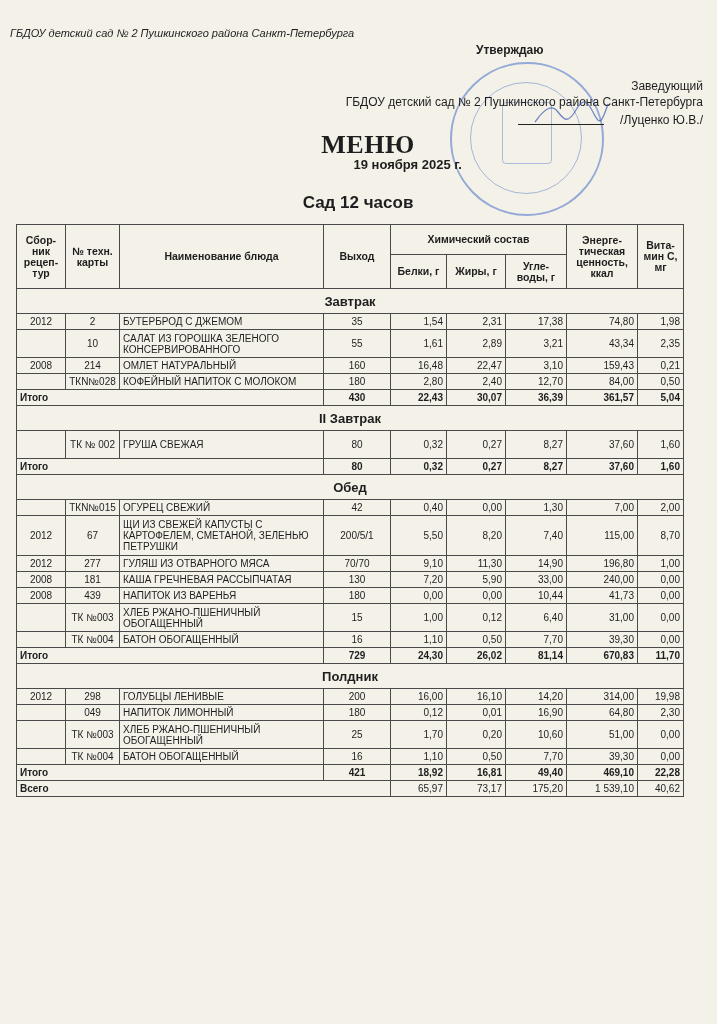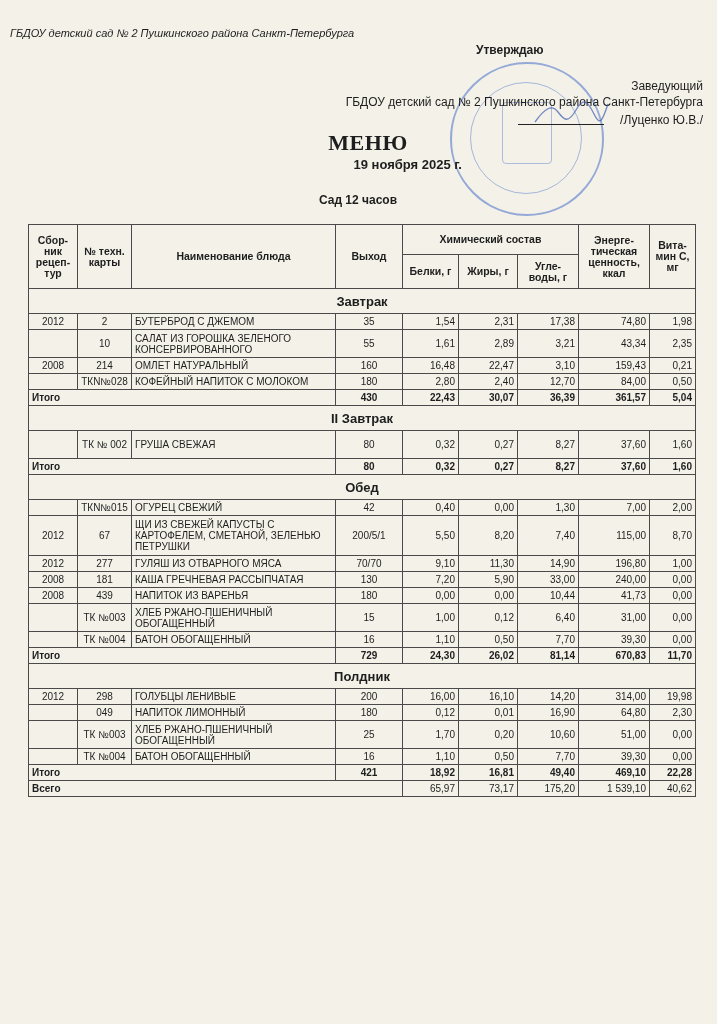--- a/index.html
+++ b/index.html
@@ -8,28 +8,28 @@
     background:#f3f1e8;
     font-family:"Liberation Sans", sans-serif; color:#1e1e1e;
   }
   .org-top { position:absolute; left:10px; top:27px; font-size:11px; font-style:italic; }
   .approve { position:absolute; left:462px; top:43px; font-size:12px; font-weight:bold;margin-left:14px; }
   .head-pos { position:absolute; right:14px; top:79px; font-size:12px; text-align:center; }
   .head-org { position:absolute; right:14px; top:95px; font-size:12px; text-align:right; }
   .sign-line { position:absolute; left:518px; top:124px; width:86px; border-bottom:1px solid #222; }
   .head-name { position:absolute; right:14px; top:113px; font-size:12px; }
   .title { position:absolute; left:0; width:717px; top:130px; text-align:center; }
-  .title .t1 { position:absolute; left:318px; width:100px; text-align:center; top:0; font-family:"Liberation Serif", serif; font-weight:bold; font-size:22px; letter-spacing:0.5px; }
+  .title .t1 { position:absolute; left:318px; width:100px; text-align:center; top:0; font-family:"Liberation Serif", serif; font-weight:bold; font-size:26px; letter-spacing:0.5px; }
   .title .t2 { position:absolute; left:262px; width:200px; text-align:right; top:27px; font-weight:bold; font-size:13px; }
-  .subtitle { position:absolute; left:248px; width:220px; text-align:center; top:193px; font-weight:bold; font-size:12px; }
+  .subtitle { position:absolute; left:248px; width:220px; text-align:center; top:193px; font-weight:bold; font-size:17px; }
   .stamp { position:absolute; left:450px; top:62px; width:150px; height:150px; border-radius:50%; border:2px solid rgba(70,110,200,0.55); }
   .stamp .inner { position:absolute; left:18px; top:18px; width:110px; height:110px; border-radius:50%; border:1.5px solid rgba(70,110,200,0.45); }
   .stamp .emblem { position:absolute; left:50px; top:38px; width:48px; height:60px; border:1.5px solid rgba(70,110,200,0.4); border-radius:4px; }
   .sig { position:absolute; left:530px; top:98px; width:80px; height:30px; }
-  table.menu { position:absolute; left:28px; top:224px; width:667px; border-collapse:collapse; font-size:10px; table-layout:fixed; }
+  table.menu { position:absolute; left:16px; top:224px; width:667px; border-collapse:collapse; font-size:10px; table-layout:fixed; }
   table.menu td, table.menu th { border:1px solid #4a4a4a; padding:1px 3px; vertical-align:middle; line-height:11px; }
   table.menu th { font-weight:bold; font-size:10.5px; text-align:center; }
   .c { text-align:center; }
   .r { text-align:right; }
   .b { font-weight:bold; }
   .sec td { text-align:center; font-weight:bold; font-size:13px; height:22px; }
   .row1 td { height:13px; }
   .row2 td { height:25px; }
   .row3 td { height:37px; }
 </style>

